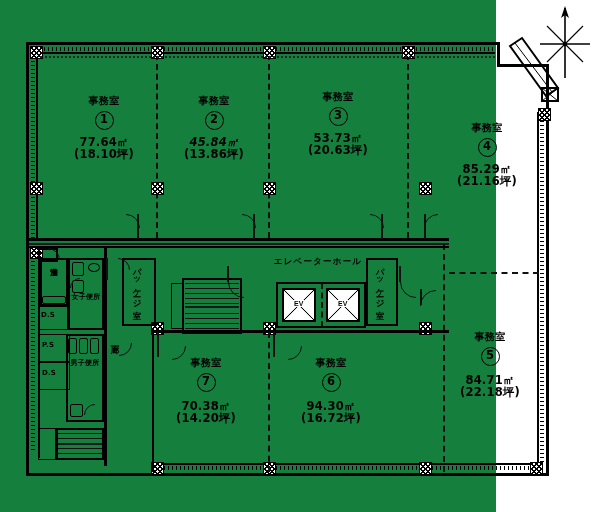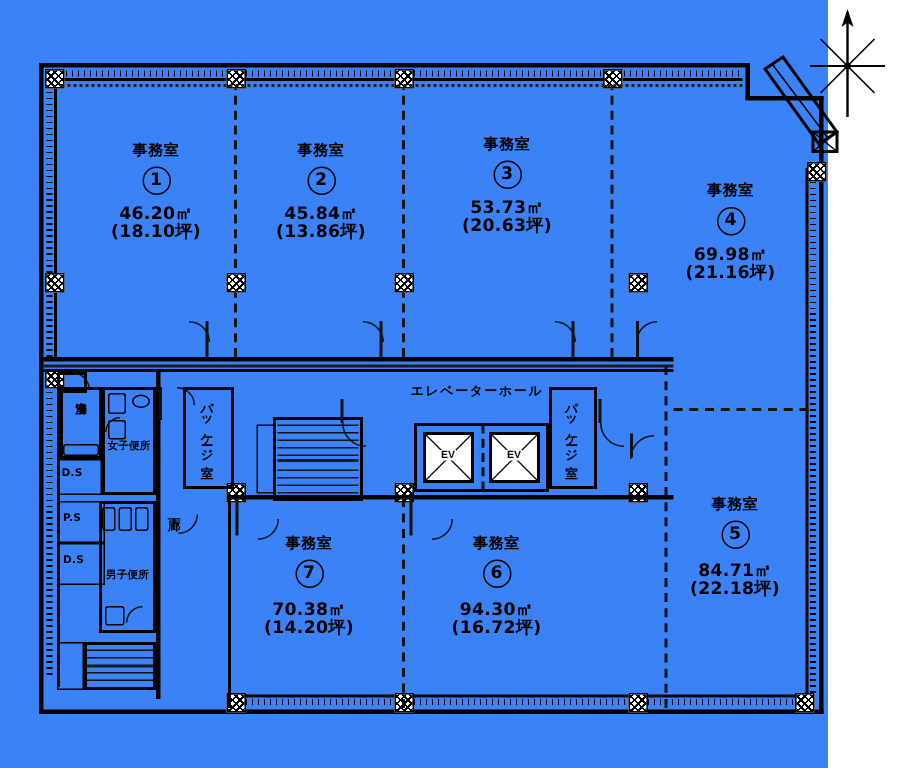--- a/index.html
+++ b/index.html
@@ -1,18 +1,18 @@
 <!DOCTYPE html>
 <html><head>
 <meta charset="utf-8">
 <style>
   html,body{margin:0;padding:0;background:#ffffff;}
   body{width:600px;height:512px;overflow:hidden;
        font-family:"Liberation Sans","DejaVu Sans",sans-serif;color:#0a0a0a;}
-  #plan{position:relative;width:552px;height:512px;background:#3b82f6;}
+  #plan{position:relative;width:496px;height:512px;background:#15803d;}
 
   
   .abs{position:absolute;}
   .wall{position:absolute;background:#000;}
   .thin{position:absolute;background:#1a1a1a;}
   .dash-v{position:absolute;border-left:2px dashed #111;}
   .dash-h{position:absolute;border-top:2px dashed #111;}
   .dot-h{position:absolute;border-top:2px dotted #222;}
   .box{position:absolute;border:1.5px solid #000;box-sizing:border-box;}
   .box2{position:absolute;border:2px solid #000;box-sizing:border-box;}
@@ -132,42 +132,42 @@
   <div class="col" style="left:419px;top:322px;"></div>
   <div class="col" style="left:151px;top:462px;"></div>
   <div class="col" style="left:263px;top:462px;"></div>
   <div class="col" style="left:419px;top:462px;"></div>
   <div class="col" style="left:530px;top:462px;"></div>
   <div class="col" style="left:30px;top:246px;"></div>
 
   <div class="lbl" style="left:58px;top:96px;width:92px;">
     <div class="rm-name">事務室</div>
     <div class="rm-num" style="margin-top:3px;"><span class="circ">1</span></div>
-    <div class="rm-area" style="margin-top:6px;">46.20㎡</div>
+    <div class="rm-area" style="margin-top:6px;">77.64㎡</div>
     <div class="rm-tsubo">(18.10坪)</div>
   </div>
 
   <div class="lbl" style="left:168px;top:96px;width:92px;">
     <div class="rm-name">事務室</div>
     <div class="rm-num" style="margin-top:3px;"><span class="circ">2</span></div>
-    <div class="rm-area" style="margin-top:6px;">45.84㎡</div>
+    <div class="rm-area" style="margin-top:6px;font-style:italic;">45.84㎡</div>
     <div class="rm-tsubo">(13.86坪)</div>
   </div>
 
   <div class="lbl" style="left:292px;top:92px;width:92px;">
     <div class="rm-name">事務室</div>
     <div class="rm-num" style="margin-top:3px;"><span class="circ">3</span></div>
     <div class="rm-area" style="margin-top:6px;">53.73㎡</div>
     <div class="rm-tsubo">(20.63坪)</div>
   </div>
 
   <div class="lbl" style="left:441px;top:123px;width:92px;">
     <div class="rm-name">事務室</div>
     <div class="rm-num" style="margin-top:3px;"><span class="circ">4</span></div>
-    <div class="rm-area" style="margin-top:6px;">69.98㎡</div>
+    <div class="rm-area" style="margin-top:6px;">85.29㎡</div>
     <div class="rm-tsubo">(21.16坪)</div>
   </div>
 
   <div class="lbl" style="left:441px;top:332px;width:98px;">
     <div class="rm-name">事務室</div>
     <div class="rm-num" style="margin-top:3px;"><span class="circ">5</span></div>
     <div class="rm-area" style="margin-top:8px;">84.71㎡</div>
     <div class="rm-tsubo">(22.18坪)</div>
   </div>
 
@@ -259,21 +259,21 @@
   <div class="fixture" style="left:72px;top:280px;width:12px;height:13px;"></div>
   <div class="door doorTL" style="left:70px;top:278px;width:18px;height:18px;"></div>
 
   <div class="box" style="left:38px;top:334px;width:32px;height:28px;"></div>
   <div class="lbl tiny" style="left:42px;top:342px;">P.S</div>
 
   <div class="box" style="left:38px;top:362px;width:32px;height:28px;"></div>
   <div class="lbl tiny" style="left:42px;top:370px;">D.S</div>
 
   <div class="box2" style="left:66px;top:334px;width:38px;height:88px;"></div>
-  <div class="lbl" style="left:60px;top:380px;width:50px;">
+  <div class="lbl" style="left:60px;top:360px;width:50px;">
     <div class="tiny" style="line-height:1.05;">男子便所</div>
   </div>
 
   <div class="fixture" style="left:68px;top:338px;width:9px;height:16px;"></div>
   <div class="fixture" style="left:79px;top:338px;width:9px;height:16px;"></div>
   <div class="fixture" style="left:90px;top:338px;width:9px;height:16px;"></div>
   <div class="fixture" style="left:70px;top:404px;width:13px;height:13px;"></div>
   <div class="door doorTL" style="left:84px;top:404px;width:20px;height:20px;"></div>
 
   <div class="box2" style="left:56px;top:428px;width:48px;height:32px;"></div>

